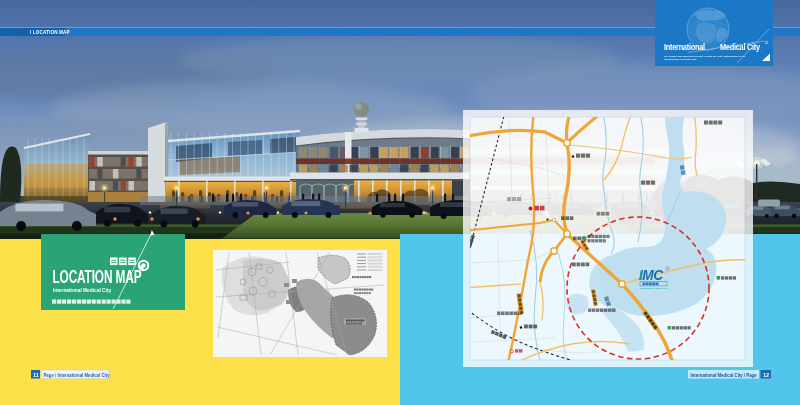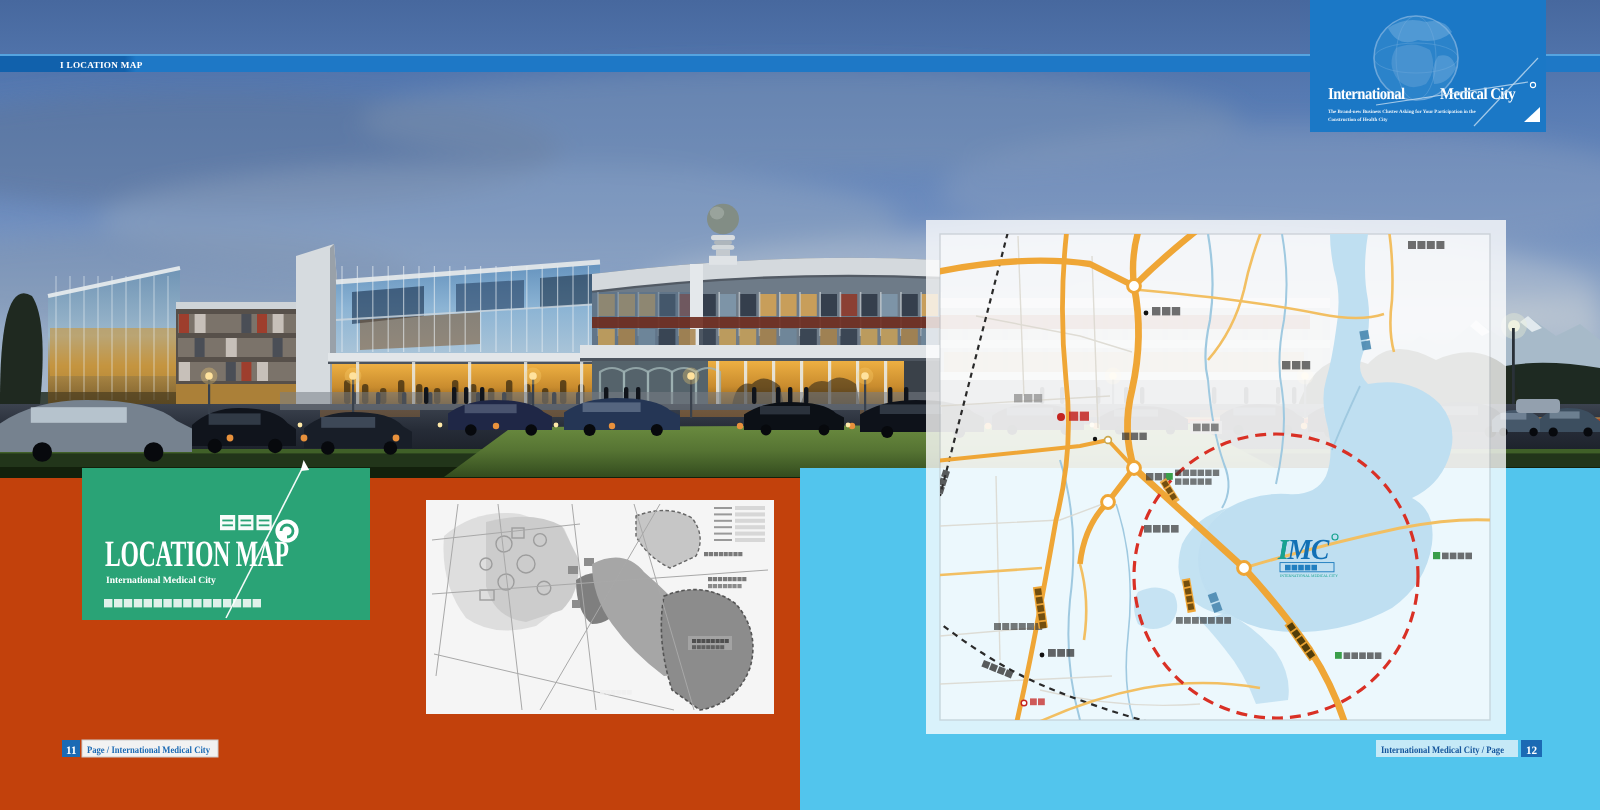--- a/index.html
+++ b/index.html
@@ -1,16 +1,16 @@
 <!DOCTYPE html>
 <html><head><meta charset="utf-8">
 <style>
 html,body{margin:0;padding:0;background:#fff;}
-.page{position:relative;width:800px;height:405px;overflow:hidden;background:#c2410c;
-font-family:Liberation Serif, serif;}
+.page{position:relative;width:800px;height:405px;overflow:hidden;background:#fde047;
+font-family:Liberation Sans, sans-serif;}
 svg{display:block;}
 </style></head><body>
 <div class="page">
 <svg width="800" height="405" viewBox="0 0 800 405">
 <defs>
 <linearGradient id="sky" x1="0" y1="0" x2="0" y2="1">
  <stop offset="0" stop-color="#47689e"></stop>
  <stop offset="0.2" stop-color="#567ab2"></stop>
  <stop offset="0.45" stop-color="#6e8dbe"></stop>
  <stop offset="0.72" stop-color="#9cb0c9"></stop>

